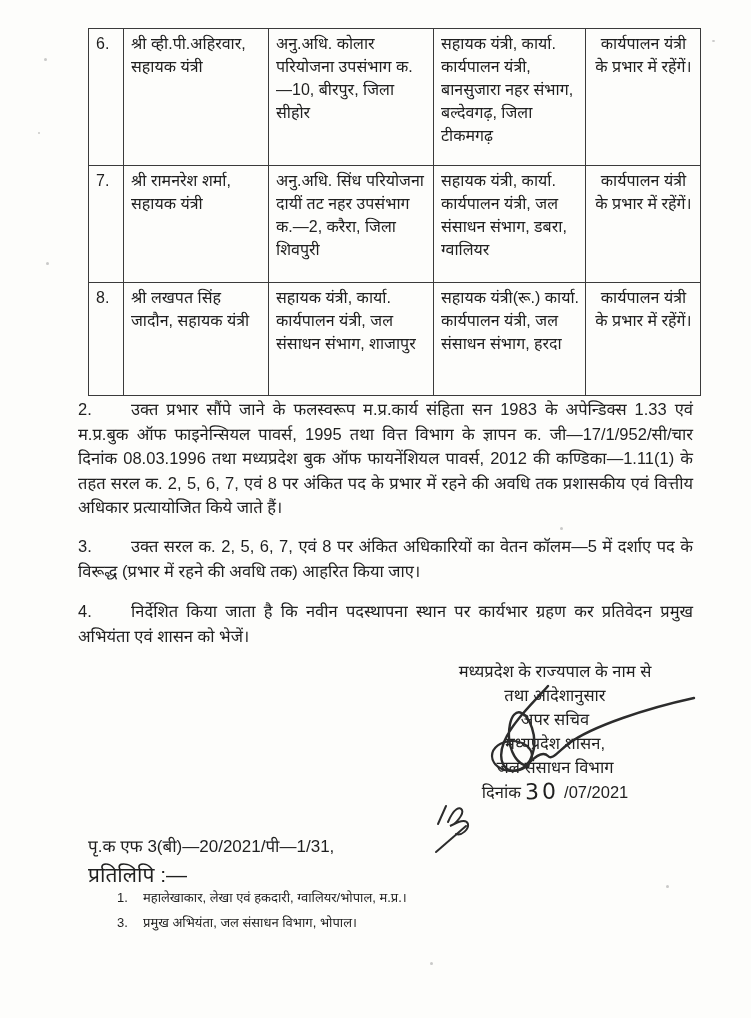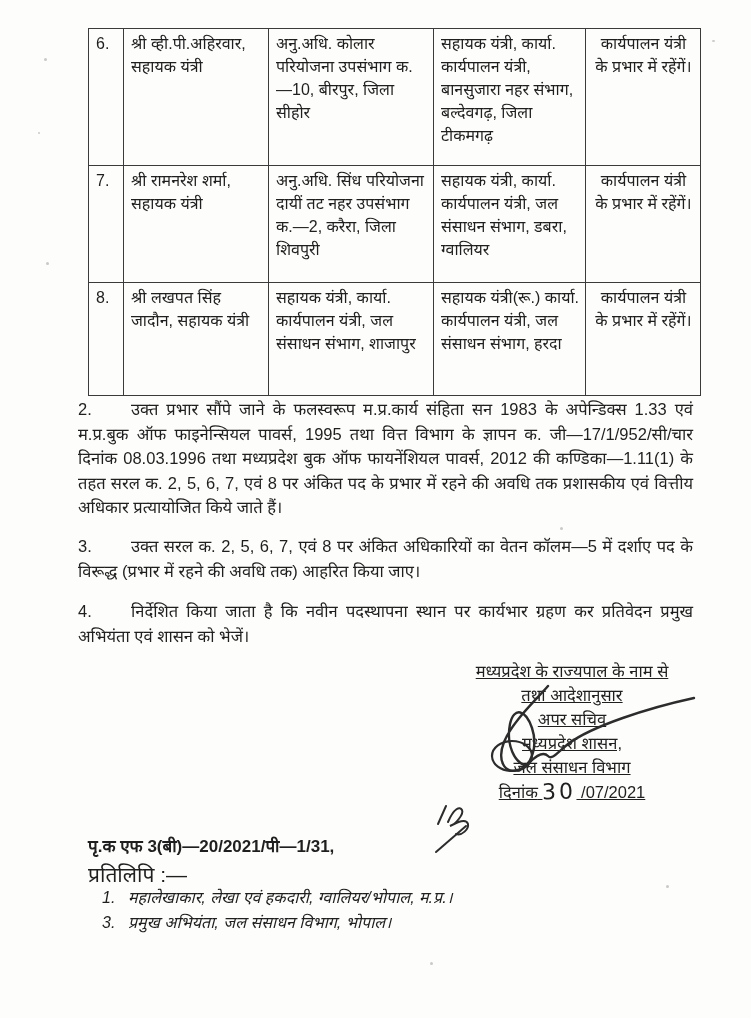--- a/index.html
+++ b/index.html
@@ -20,33 +20,33 @@
   .cell-sno{padding-left:9px;}
   .cell-remark{text-align:center;padding-left:4px;padding-right:4px;}
   
   .para{
     position:absolute;left:78px;width:615px;
     font-size:16.5px;line-height:24.5px;text-align:justify;
   }
   .pnum{display:inline-block;width:53px;}
   
   .sig{
-    position:absolute;left:418px;top:659px;width:308px;
-    text-align:center;font-size:16.5px;line-height:24px;text-decoration:underline;
+    position:absolute;left:401px;top:659px;width:308px;
+    text-align:center;font-size:16.5px;line-height:24px;
   }
   .sig-name{margin-top:62px;}
   .sig-date{white-space:nowrap;}
   .hand{
     display:inline-block;font-size:22px;letter-spacing:3px;
     transform:rotate(-2deg) translateY(1px);font-family:"DejaVu Sans",sans-serif;
   }
   
-  .ref-line{position:absolute;left:88px;top:834px;font-size:17px;font-weight:bold;}
+  .ref-line{position:absolute;left:88px;top:834px;font-size:17px;font-weight:normal;}
   .copy-label{position:absolute;left:88px;top:860px;font-size:21px;}
-  .copies{position:absolute;left:102px;top:886px;font-size:16px;line-height:24.5px;font-style:italic;}
+  .copies{position:absolute;left:117px;top:886px;font-size:13px;line-height:24.5px;}
   .copy-item{white-space:nowrap;}
   .copy-num{display:inline-block;width:26px;}
   
   .ink{position:absolute;pointer-events:none;}
   .speck{position:absolute;background:#8a8a8a;border-radius:50%;opacity:.45;}
 </style>
 </head>
 <body>
 
 <div class="page">

